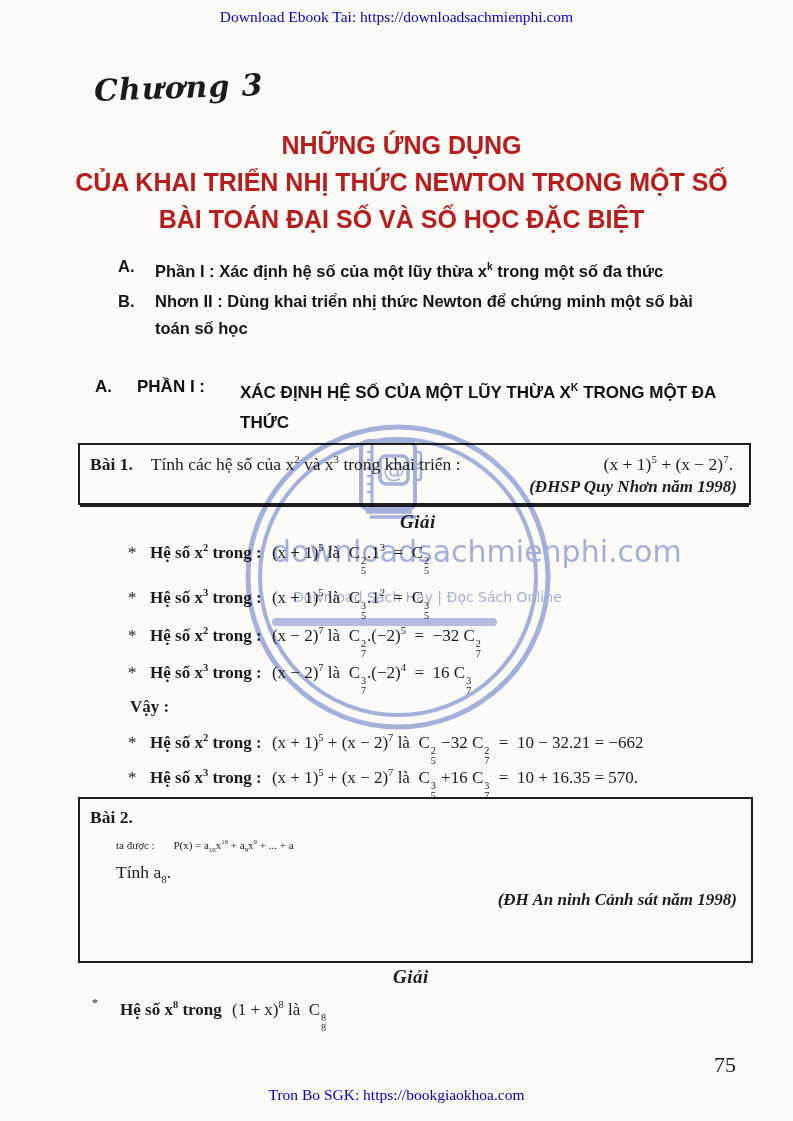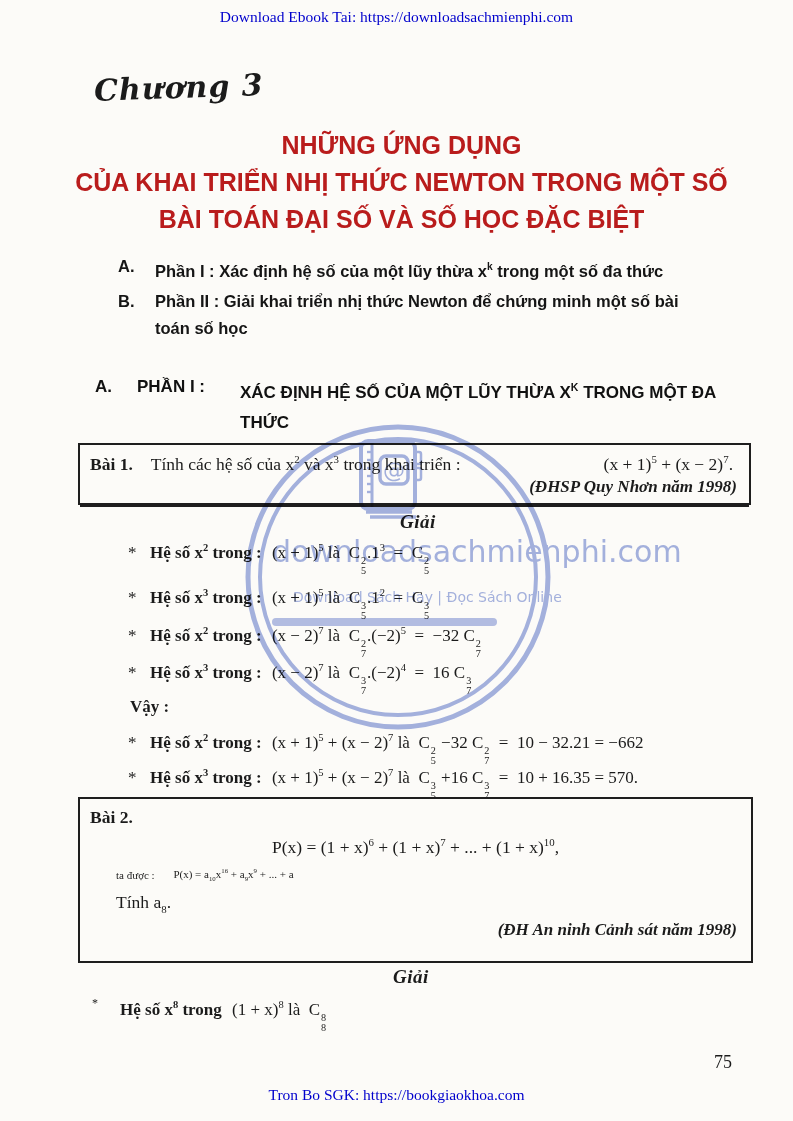--- a/index.html
+++ b/index.html
@@ -34,21 +34,21 @@
   .math{white-space:pre-wrap;}
   sup{font-size:.62em;} sub{font-size:.62em;}
   .ss{display:inline-flex;flex-direction:column;align-items:flex-start;
       font-size:.6em;line-height:.95;vertical-align:-0.62em;margin:0 1px;}
   .small-star{font-size:12px;vertical-align:8px;}
   
   .wm{color:var(--wm,#8fa0dc);mix-blend-mode:multiply;pointer-events:none;}
   .wm-text1{font-family:"DejaVu Sans",sans-serif;font-size:30px;letter-spacing:0;}
   .wm-text2{font-family:"DejaVu Sans",sans-serif;font-size:14px;}
   .wm-bar{background:var(--wm,#8fa0dc);border-radius:4px;opacity:.85;}
-  .pagenum{font-size:18px;}
+  .pagenum{font-size:22px;}
   .footer{font-size:15.5px;}
   .header-link{font-size:15.5px;}
 </style>
 </head>
 <body>
 
 <div class="page">
 
   <div class="abs center header-link" style="top:8px;">
     <span class="link">Download Ebook Tai: https://downloadsachmienphi.com</span>
@@ -61,21 +61,21 @@
     <div class="title-line center">CỦA KHAI TRIỂN NHỊ THỨC NEWTON TRONG MỘT SỐ</div>
     <div class="title-line center">BÀI TOÁN ĐẠI SỐ VÀ SỐ HỌC ĐẶC BIỆT</div>
   </div>
 
   <div class="abs outline-row" style="left:118px;top:253px;">
     <span style="position:absolute;left:0;">A.</span>
     <span style="display:inline-block;margin-left:37px;width:555px;">Phần I : Xác định hệ số của một lũy thừa x<sup>k</sup> trong một số đa thức</span>
   </div>
   <div class="abs outline-row" style="left:118px;top:288px;">
     <span style="position:absolute;left:0;">B.</span>
-    <span style="display:inline-block;margin-left:37px;width:545px;">Phần II : Giải khai triển nhị thức Newton để chứng minh một số bài toán số học</span>
+    <span style="display:inline-block;margin-left:37px;width:545px;">Nhơn II : Dùng khai triển nhị thức Newton để chứng minh một số bài toán số học</span>
   </div>
 
   <div class="abs sect" style="left:95px;top:372px;">
     <span style="position:absolute;left:0;">A.</span>
     <span style="position:absolute;left:42px;">PHẦN I :</span>
     <span style="display:inline-block;margin-left:145px;width:480px;">XÁC ĐỊNH HỆ SỐ CỦA MỘT LŨY THỪA X<sup>K</sup> TRONG MỘT ĐA THỨC</span>
   </div>
 
   <div class="abs pbox pbox1" style="left:78px;top:443px;width:673px;height:62px;">
     <div class="pbox-row1">
@@ -105,21 +105,20 @@
     <span class="bullet">*</span><span class="sol-label">Hệ số x<sup>2</sup> trong :</span><span class="math"> (x + 1)<sup>5</sup> + (x − 2)<sup>7</sup> là  C<span class="ss"><span>2</span><span>5</span></span> −32 C<span class="ss"><span>2</span><span>7</span></span>  =  10 − 32.21 = −662</span>
   </div>
   <div class="sol-line" style="top:766px;">
     <span class="bullet">*</span><span class="sol-label">Hệ số x<sup>3</sup> trong :</span><span class="math"> (x + 1)<sup>5</sup> + (x − 2)<sup>7</sup> là  C<span class="ss"><span>3</span><span>5</span></span> +16 C<span class="ss"><span>3</span><span>7</span></span>  =  10 + 16.35 = 570.</span>
   </div>
 
   <div class="abs pbox" style="left:78px;top:797px;width:675px;height:166px;">
     <div class="pbox-row1">
       <span class="bai-label">Bài 2.</span>
     </div>
-    <div class="center math" style="margin-top:8px;font-size:17.5px;">P(x) = (1 + x)<sup>6</sup> + (1 + x)<sup>7</sup> + ... + (1 + x)<sup>10</sup>,</div>
     <div style="margin:10px 0 0 36px;font-size:11px;">
       <span>ta được :</span>
       <span class="math" style="margin-left:16px;">P(x) = a<sub>10</sub>x<sup>16</sup> + a<sub>9</sub>x<sup>9</sup> + ... + a</span>
     </div>
     <div class="math" style="margin:9px 0 0 36px;font-size:17.5px;">Tính a<sub>8</sub>.</div>
     <div class="source" style="padding:6px 14px 0 0;">(ĐH An ninh Cảnh sát năm 1998)</div>
   </div>
 
   <div class="abs giai" style="left:393px;top:966px;">Giải</div>
 

